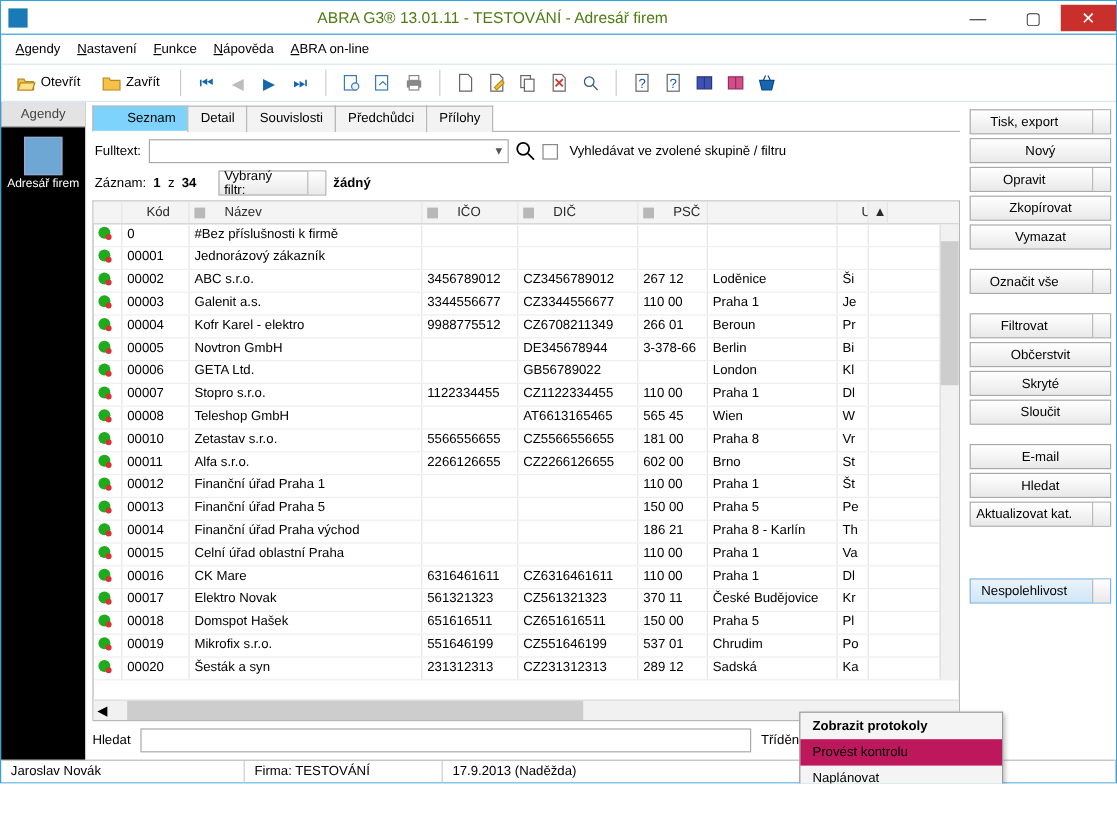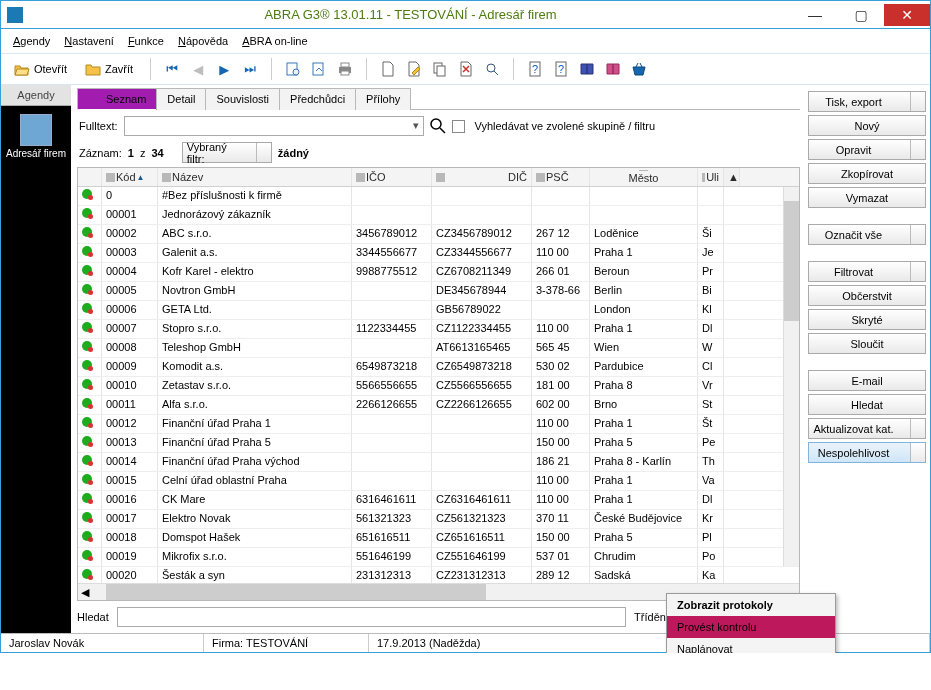--- a/index.html
+++ b/index.html
@@ -21,60 +21,60 @@
   .sep { width:1px; height:22px; background:#ccc; margin:0 6px; }
   .body { display:flex; }
   .agendy-col { width:70px; background:#000; color:#fff; text-align:center; }
   .agendy-hdr { background:#e3e3e3; color:#444; padding:4px 0; border-bottom:1px solid #aaa;}
   .agendy-item { padding:8px 0 6px; }
   .agendy-item img, .agendy-icon { width:32px; height:32px; margin:0 auto 2px; display:block; }
   .agendy-icon { background: #6ea7d4; border:1px solid #9ac; }
   .main { flex:1; padding: 2px 6px 6px 6px; position:relative; }
   .tabs { display:flex; border-bottom:1px solid #b8b8b8; margin-bottom:4px; }
   .tab { padding:4px 10px; border:1px solid #b8b8b8; border-bottom:none; background:#f3f3f3; margin-right:-1px; position:relative; top:1px; }
-  .tab.active { background:#a21caf; border-bottom:1px solid #fff;padding-left:28px; }
+  .tab.active { background:#7dd3fc; border-bottom:1px solid #fff;padding-left:28px; }
   .filterrow { display:flex; align-items:center; gap:6px; margin:6px 2px; }
   .filterrow label { white-space:nowrap; }
   .combo { border:1px solid #aaa; height:20px; padding:0 18px 0 4px; background:#fff; position:relative; }
   .combo::after { content:"▾"; position:absolute; right:4px; top:2px; color:#555; }
   .searchbox { width:300px; }
   .chk { width:13px; height:13px; border:1px solid #888; display:inline-block; vertical-align:middle; margin-right:4px; }
   .recrow { display:flex; align-items:center; gap:6px; margin:2px 2px 4px; }
   .fbold { font-weight:bold; }
   .grid-wrap { border:1px solid #b8b8b8; }
   .grid-head, .grid-row { display:flex; }
   .grid-head { background:#f4f4f4; border-bottom:1px solid #d0d0d0; }
   .gh, .gc { border-right:1px solid #e5e5e5; padding:2px 4px; overflow:hidden; white-space:nowrap; height:18px; }
-  .gh { color:#2a2a2a; display:flex; align-items:center; gap:1px; }
+  .gh { color:#2a2a2a; display:flex; align-items:center; gap:16px; }
   .gh .sq { width:9px; height:9px; background:#b9b8b8; display:inline-block; }
   .c-mark { width:24px; justify-content:center; }
   .c-kod  { width:56px; }
   .c-naz  { width:194px; }
   .c-ico  { width:80px; }
-  .c-dic  { width:100px;justify-content:space-between; }
+  .c-dic  { width:100px; }
   .c-psc  { width:58px; }
   .c-mes  { width:108px;flex-direction:column; }
   .c-uli  { width:26px; }
   .c-sb   { width:16px; background:#f1f1f1; }
   .dot { width:10px; height:10px; border-radius:50%; display:inline-block; background:#1eab1e; position:relative; }
   .dot::after { content:""; width:5px; height:5px; background:#d93232; border-radius:50%; position:absolute; right:-1px; bottom:-1px; }
   .grid-row { border-bottom:1px solid #eee; position:relative; }
   .grid-scroll { height: 396px; overflow:hidden; position:relative;}
   .vscroll { position:absolute; right:0; top:0; width:16px; bottom:17px; background:#f1f1f1; border-left:1px solid #ddd;}
   .vscroll .thumb { background:#cdcdcd; width:100%; height:120px; margin-top:14px;}
   .hscroll { height:17px; background:#f1f1f1; border-top:1px solid #ddd; display:flex; align-items:center;}
   .hscroll .thumb { background:#cdcdcd; height:100%; width:380px; margin-left:14px;}
   .searchbar { display:flex; align-items:center; gap:8px; margin-top:6px; }
   .searchbar .inp { flex:1; border:1px solid #aaa; height:20px; }
   .rpanel { width:124px; padding:6px 4px 0 2px; display:flex; flex-direction:column; gap:3px; }
   .btn { border:1px solid #aaa; background:linear-gradient(#fff,#e9e9e9); height:21px; display:flex; align-items:center; justify-content:center; padding:0 4px; position:relative; }
   .btn.split { padding-right:31px;justify-content:center; }
   .btn.split::after { content:""; position:absolute; right:0; top:0; bottom:0; width:14px; border-left:1px solid #bbb; background:linear-gradient(#fff,#e9e9e9); }
   .btn.split::before { content:"▾"; position:absolute; right:2px; top:3px; font-size:9px; color:#555;}
-  .btn.sel { background:linear-gradient(#eaf3fb,#cfe6f7); border-color:#7fb4dd; }
+  .btn.sel { background:linear-gradient(#eaf3fb,#cfe6f7); border-color:#7fb4dd;margin-top:40px; }
   .gap { height:10px; }
   .popup { position:absolute; right:-30px; top: 508px; width:170px; background:#f4f4f4; border:1px solid #9a9a9a; box-shadow:2px 2px 4px rgba(0,0,0,.25); z-index:10; }
   .popup .pi { padding:5px 10px; }
   .popup .pi.hdr { font-weight:bold; }
   .popup .pi.hl { background:#be185d; }
   .statusbar { display:flex; border-top:1px solid #bbb; }
   .statusbar div { padding:3px 8px; border-right:1px solid #ccc; }
   .arrow { font-size:13px; color:#1565b0; }
   .arrow.dis { color:#bdbdbd; }
   .small-sort { font-size:8px; color:#17598b;}
@@ -370,30 +370,20 @@
               <div class="gc c-kod">00008</div>
               <div class="gc c-naz">Teleshop GmbH</div>
               <div class="gc c-ico"></div>
               <div class="gc c-dic">AT6613165465</div>
               <div class="gc c-psc">565 45</div>
               <div class="gc c-mes">Wien</div>
               <div class="gc c-uli">W</div>
             </div>
             <div class="grid-row">
               <div class="gc c-mark" style="position:relative"><span class="dot"></span></div>
-              <div class="gc c-kod">00009</div>
-              <div class="gc c-naz">Komodit a.s.</div>
-              <div class="gc c-ico">6549873218</div>
-              <div class="gc c-dic">CZ6549873218</div>
-              <div class="gc c-psc">530 02</div>
-              <div class="gc c-mes">Pardubice</div>
-              <div class="gc c-uli">Cl</div>
-            </div>
-            <div class="grid-row">
-              <div class="gc c-mark" style="position:relative"><span class="dot"></span></div>
               <div class="gc c-kod">00010</div>
               <div class="gc c-naz">Zetastav s.r.o.</div>
               <div class="gc c-ico">5566556655</div>
               <div class="gc c-dic">CZ5566556655</div>
               <div class="gc c-psc">181 00</div>
               <div class="gc c-mes">Praha 8</div>
               <div class="gc c-uli">Vr</div>
             </div>
             <div class="grid-row">
               <div class="gc c-mark" style="position:relative"><span class="dot"></span></div>

